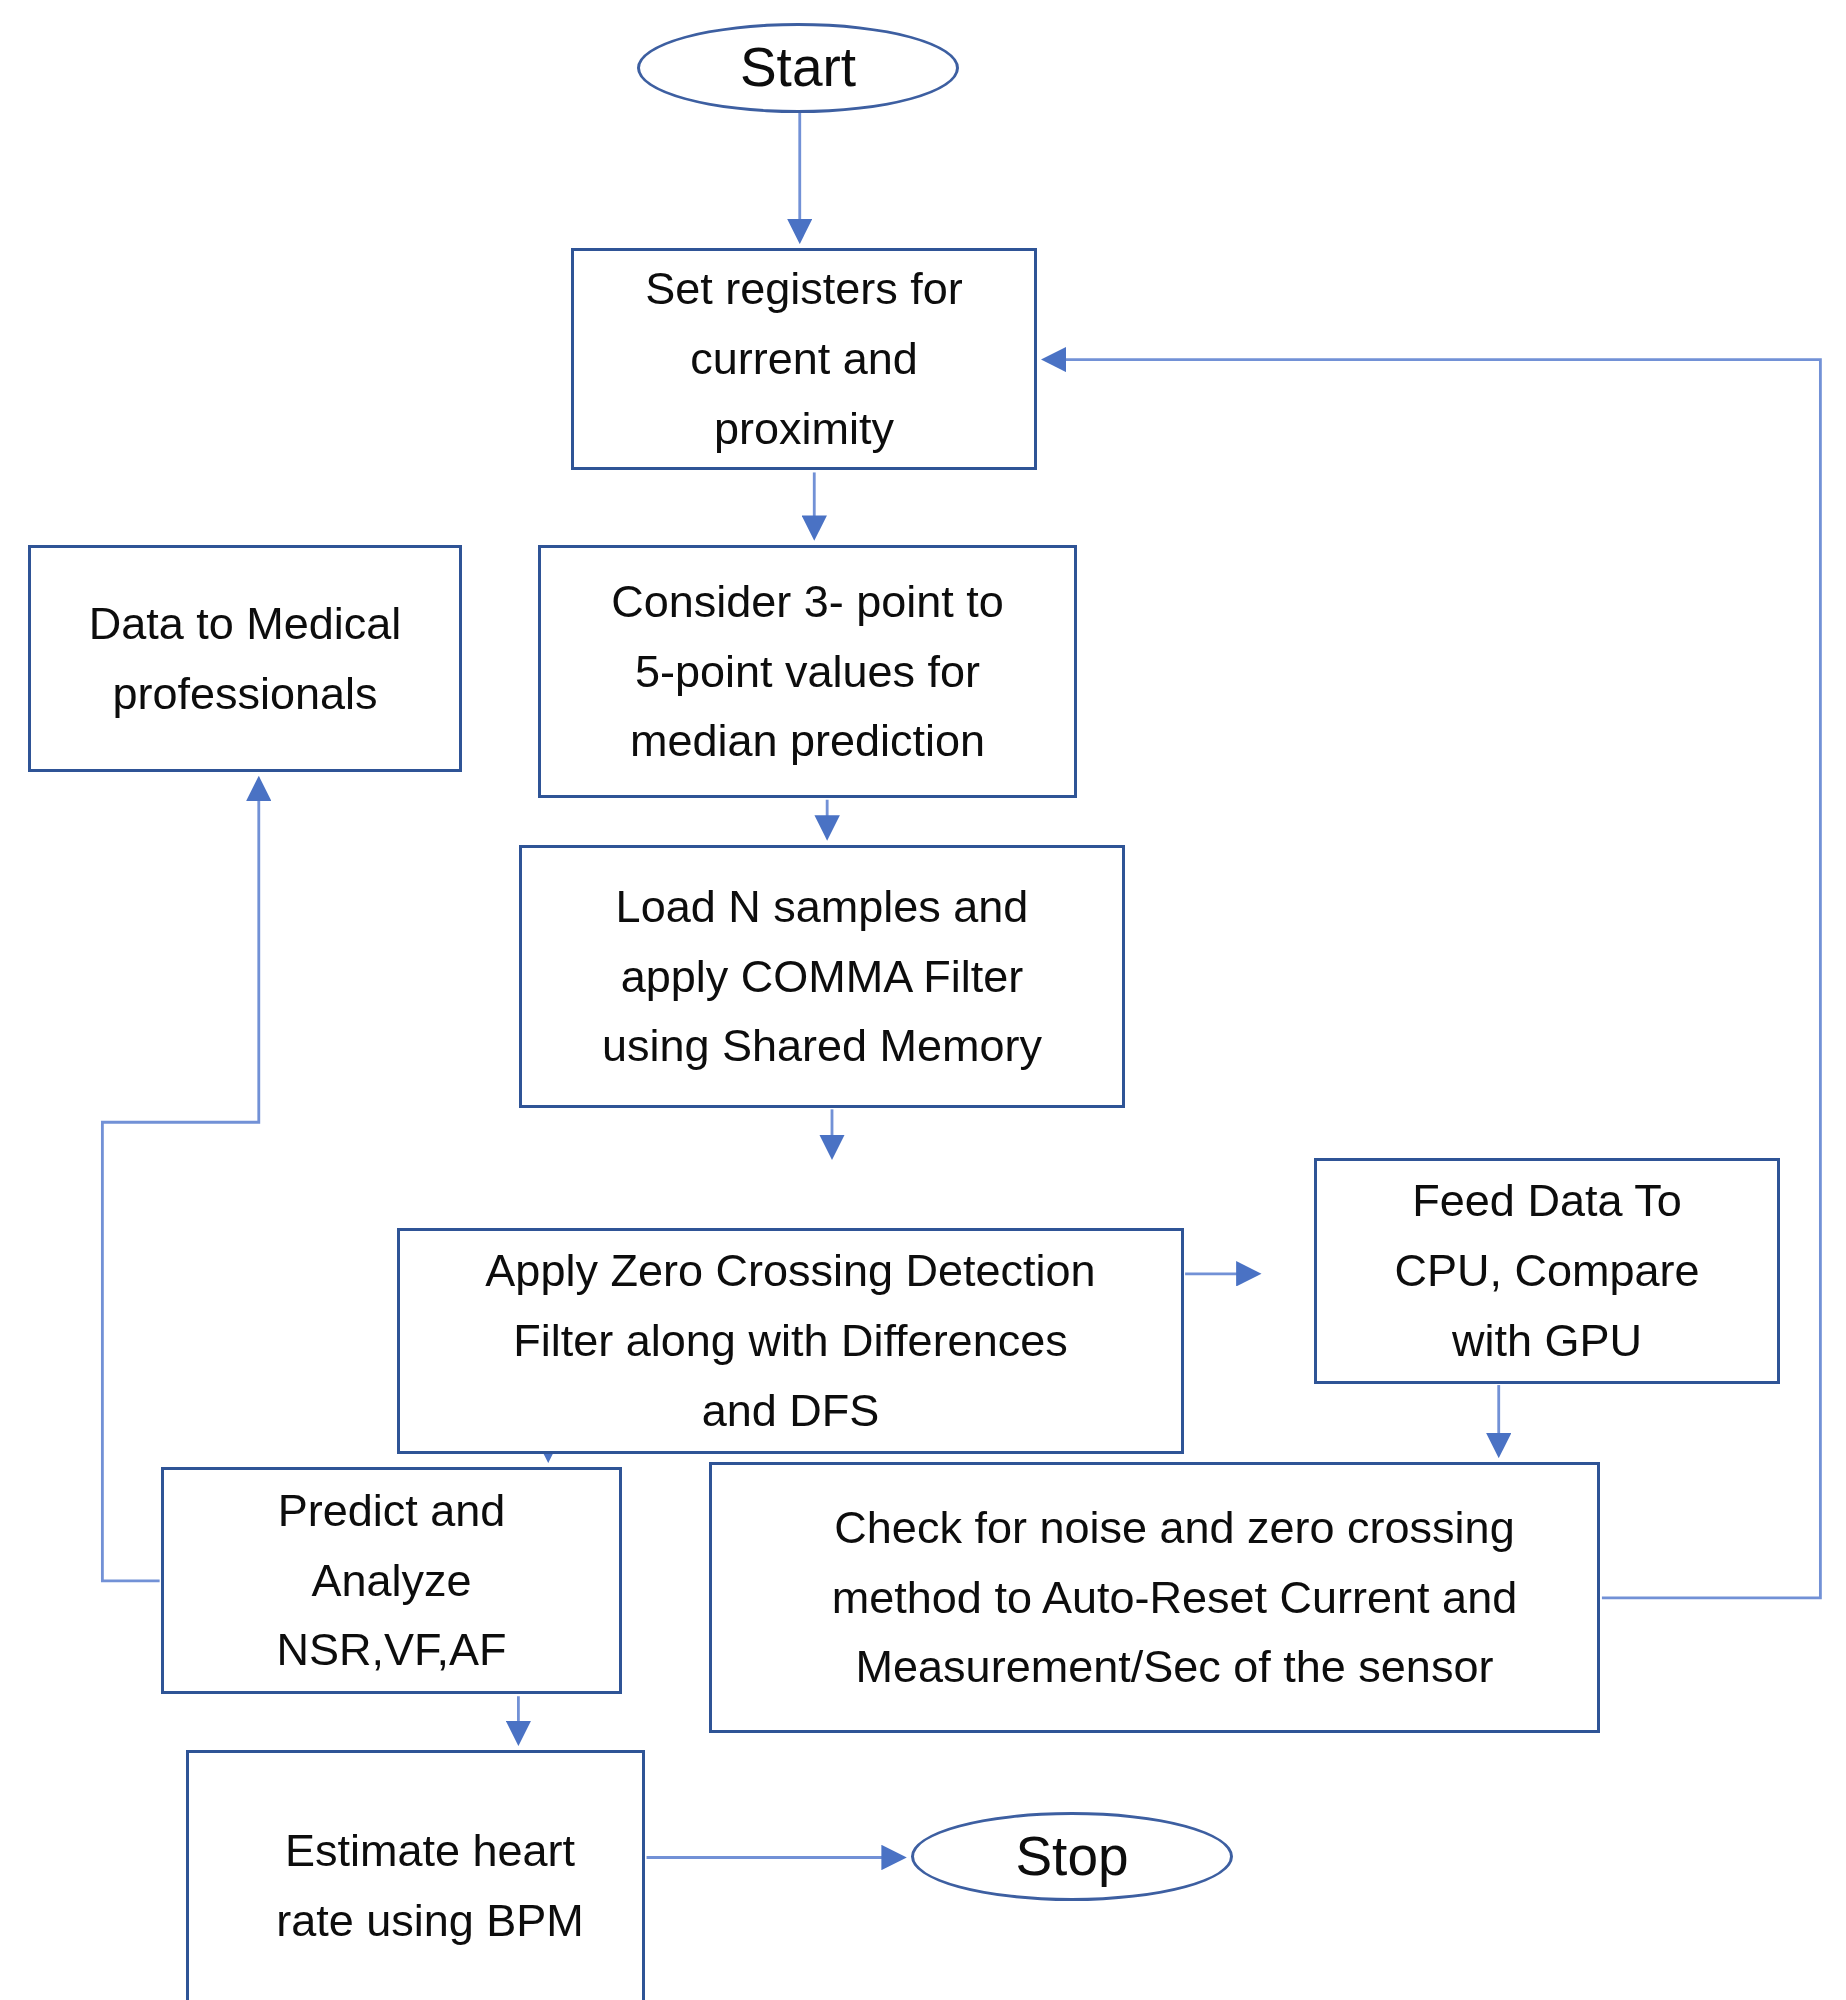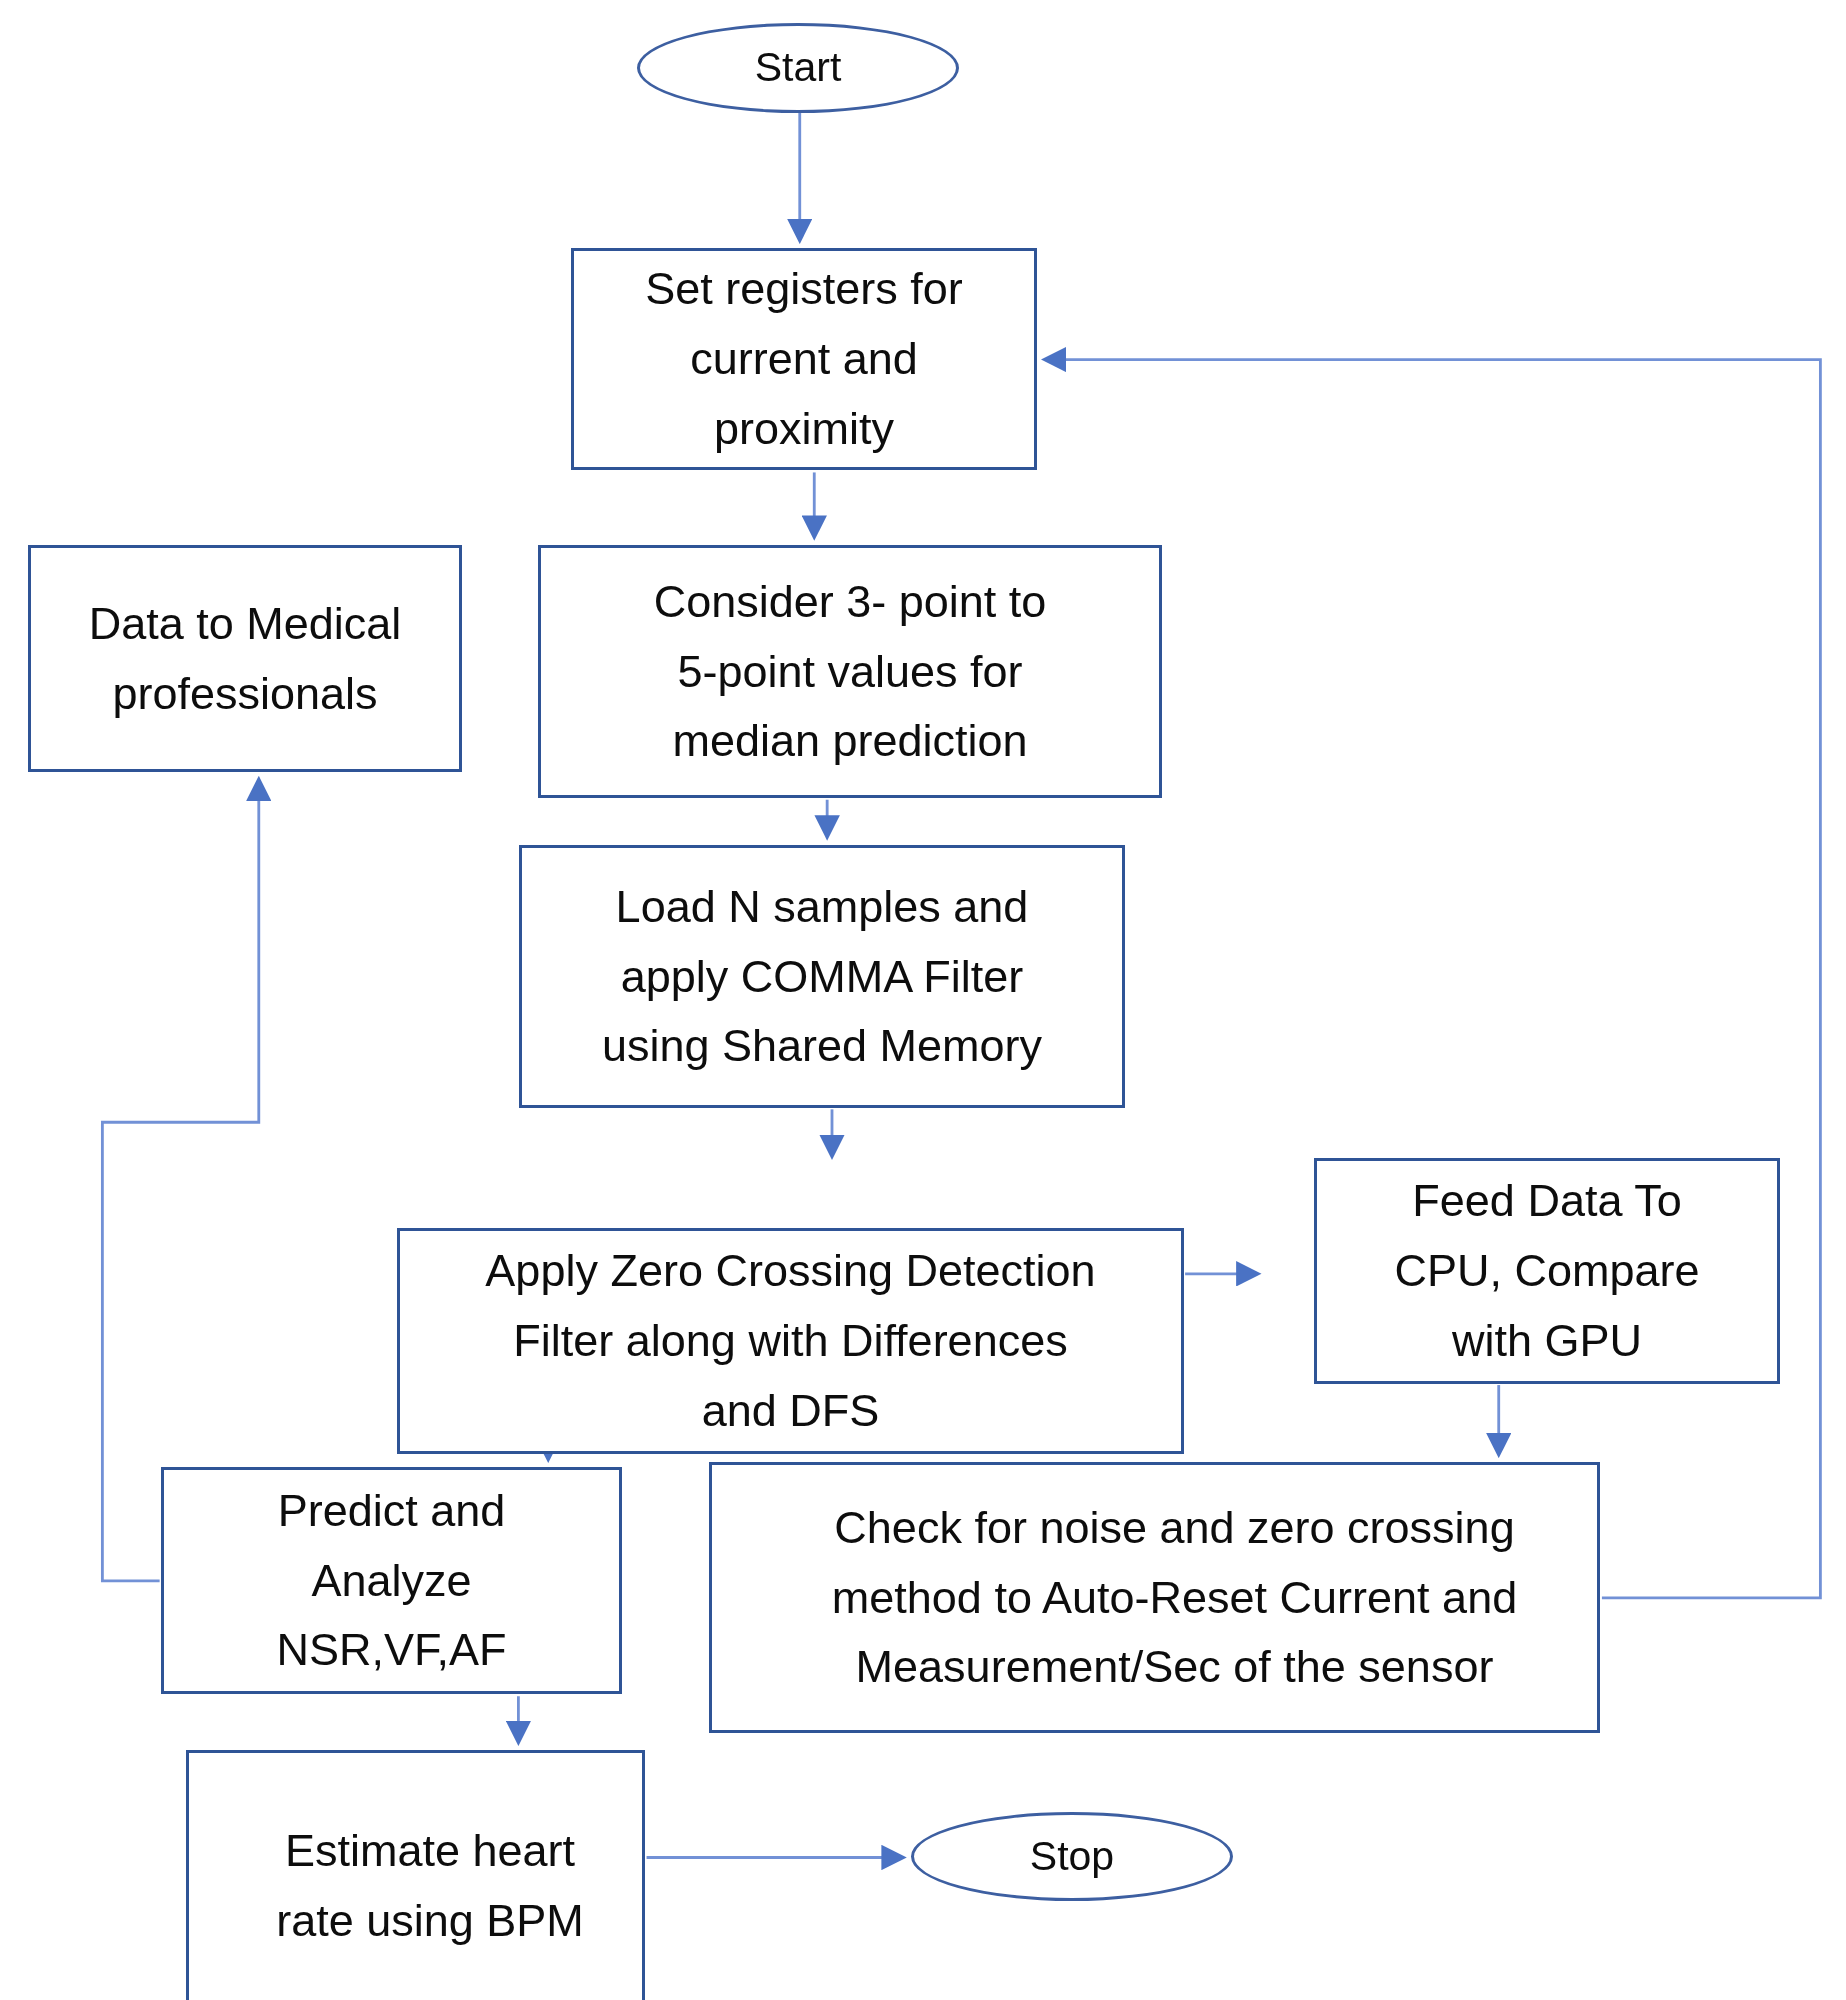--- a/index.html
+++ b/index.html
@@ -45,21 +45,21 @@
     white-space:pre-line;
     font-size:45px;
     line-height:1.55;
     color:var(--text);
   }
   .terminator{
     border-radius:50%;
     border-color:#3d5fa1;
   }
   .terminator .node-label{
-    font-size:41px;
+    font-size:55px;
     line-height:1.1;
   }
 </style>
 </head>
 <body>
 
 <div class="canvas">
 
   <svg class="edges" width="1847" height="2001" viewBox="0 0 2291 2482">
     <defs>
@@ -84,21 +84,21 @@
   <div class="node terminator" style="left:637px;top:22.6px;width:322px;height:90px;">
     <span class="node-label">Start</span>
   </div>
 
   <div class="node" style="left:571px;top:248px;width:466px;height:222px;">
     <span class="node-label">Set registers for
 current and
 proximity</span>
   </div>
 
-  <div class="node" style="left:538px;top:545px;width:624px;height:253px;">
+  <div class="node" style="left:538px;top:545px;width:539px;height:253px;">
     <span class="node-label">Consider 3- point to
 5-point values for
 median prediction</span>
   </div>
 
   <div class="node" style="left:28px;top:545px;width:434px;height:227px;">
     <span class="node-label">Data to Medical
 professionals</span>
   </div>
 

